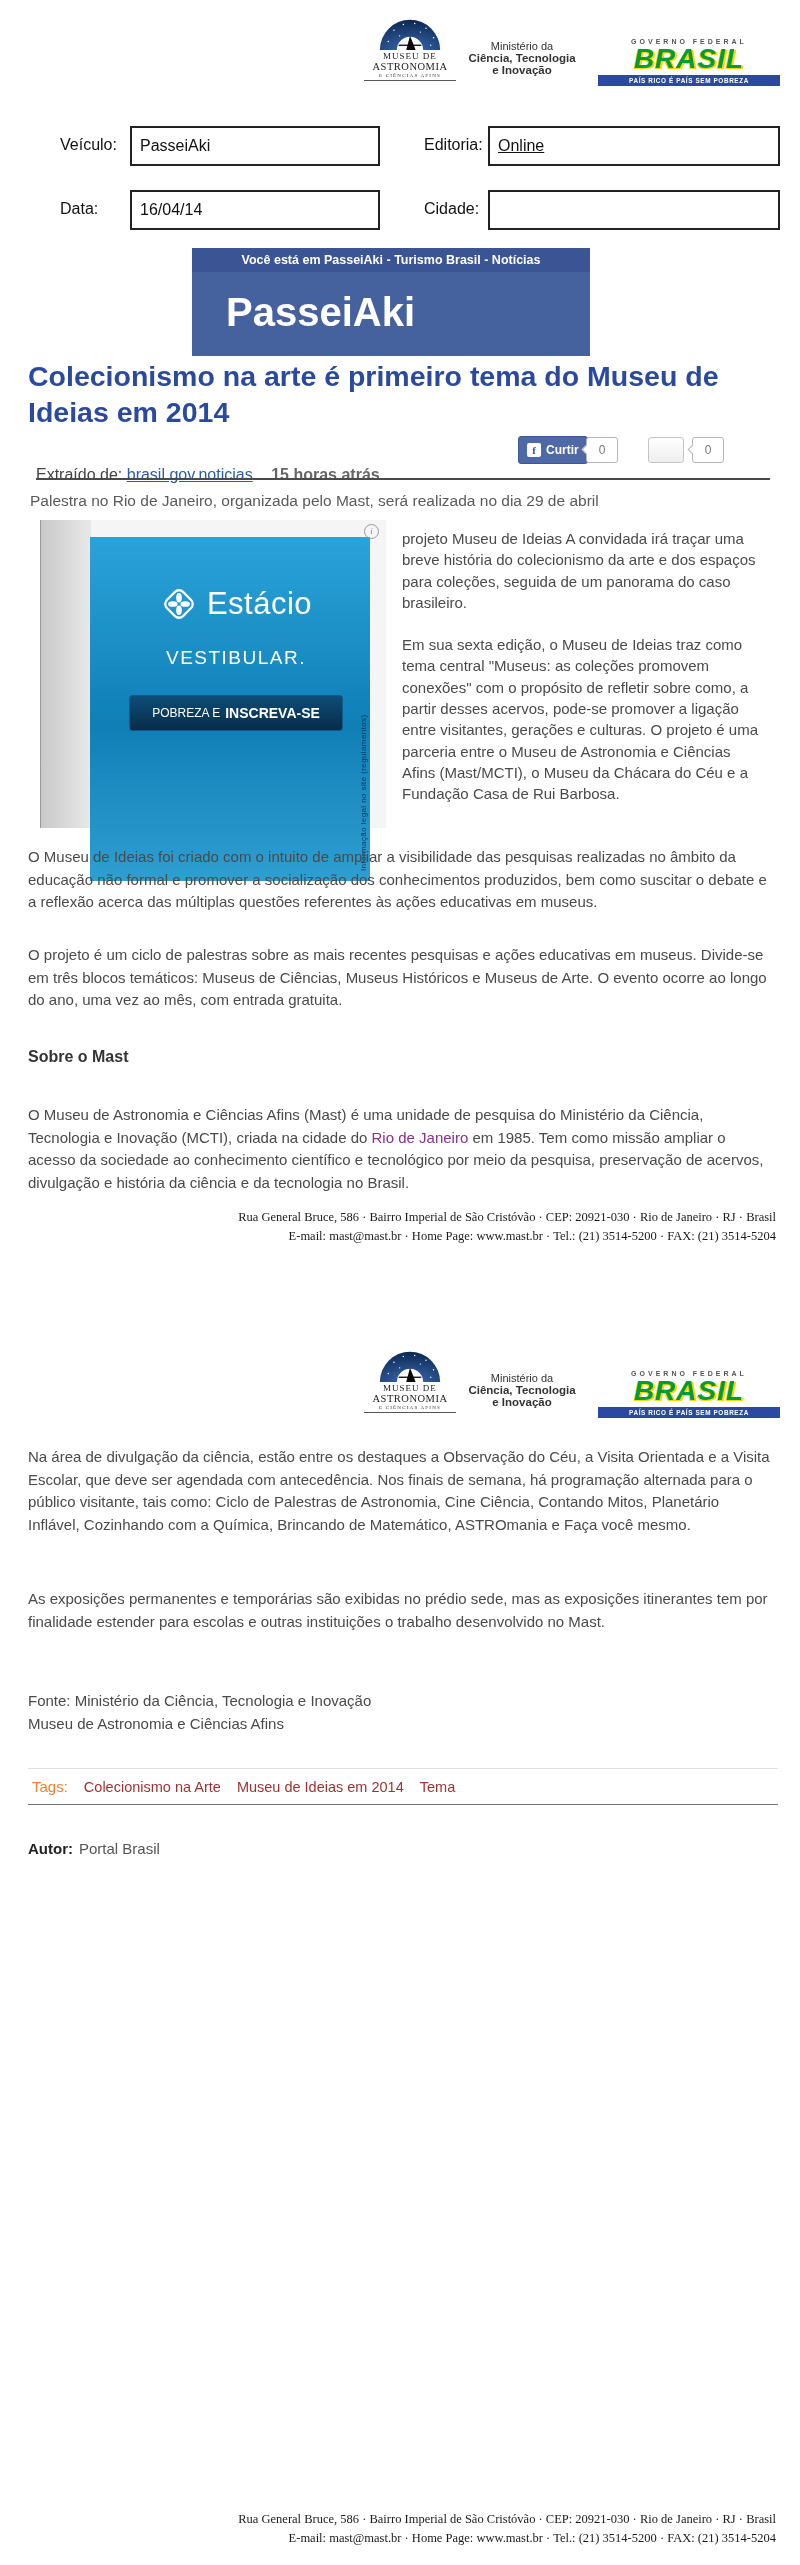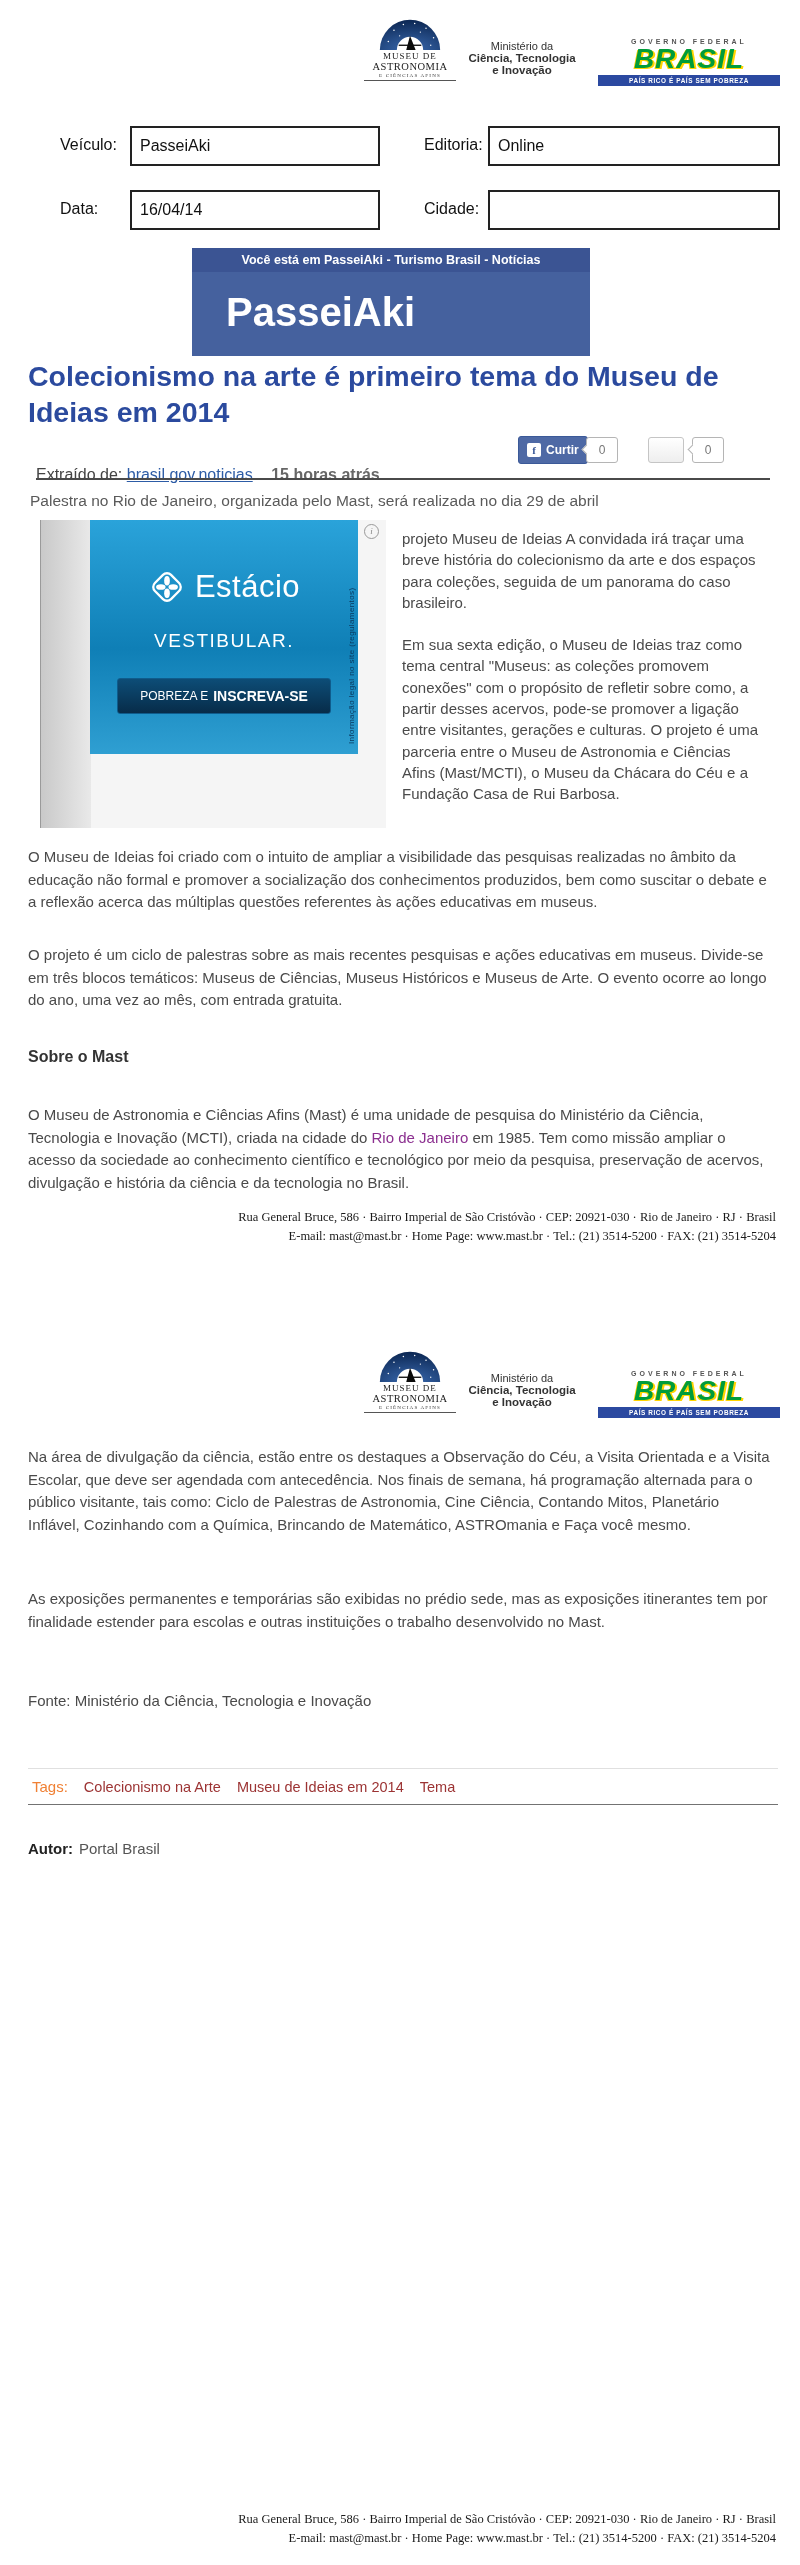--- a/index.html
+++ b/index.html
@@ -55,22 +55,22 @@
           border-left:1px solid #b5b5b5;border-bottom:1px solid #b5b5b5;transform:rotate(45deg);}
   .ghost-btn{position:absolute;left:648px;top:437px;width:34px;height:24px;border:1px solid #c5c5c5;
           border-radius:3px;background:linear-gradient(#fff,#eee);cursor:pointer;}
   .divider{position:absolute;left:36px;top:478px;width:734px;height:2px;background:#4a4a4a;}
   .subtitle{position:absolute;left:30px;top:492px;width:744px;font-size:15.5px;color:#5a5a5a;}
 
   
   .ad{position:absolute;left:40px;top:520px;width:346px;height:308px;background:#f5f5f5;}
   .ad-side{position:absolute;left:0;top:0;width:50px;height:308px;
            background:linear-gradient(90deg,#c9c9c9,#e9e9e9);border-left:1px solid #9a9a9a;}
-  .ad-blue{position:absolute;left:50px;top:0;width:268px;height:234px;cursor:pointer;
-           background:linear-gradient(180deg,#2aa3da 0%,#0f7fb6 55%,#2f9fd2 100%);}
+  .ad-blue{position:absolute;left:50px;top:17px;width:268px;height:344px;cursor:pointer;
+           background:linear-gradient(180deg,#2aa3da 0%,#0f7fb6 55%,#2f9fd2 100%);padding-left:12px;}
   .ad-legal{position:absolute;right:2px;top:10px;bottom:10px;writing-mode:vertical-rl;
             transform:rotate(180deg);font-size:8px;color:#0a3a60;letter-spacing:.4px;}
   .ad-info{position:absolute;left:324px;top:4px;width:13px;height:13px;border:1px solid #999;
            border-radius:50%;color:#888;font-size:9px;line-height:13px;text-align:center;
            font-family:"Liberation Serif",serif;font-style:italic;cursor:pointer;}
   .ad-brand{display:flex;justify-content:center;align-items:center;gap:9px;padding-top:48px;}
   .ad-brand .bname{color:#fff;font-size:31px;letter-spacing:.5px;font-weight:500;}
   .ad-headline{margin-top:24px;text-align:center;color:#fff;font-size:19px;letter-spacing:1.5px;font-weight:500;}
   .ad-cta{margin:26px auto 0 auto;width:212px;height:34px;border:1px solid #0f5c8c;border-radius:3px;
           background:linear-gradient(#0d4d77,#072c49);color:#fff;display:flex;align-items:center;
@@ -137,21 +137,21 @@
   <div class="brasil">
     <div class="fed">GOVERNO FEDERAL</div>
     <div class="nm">BRASIL</div>
     <div class="tag">PAÍS RICO É PAÍS SEM POBREZA</div>
   </div>
 </div>
 
 <span class="flabel" style="left:60px;top:136px;">Veículo:</span>
 <input class="fbox" style="left: 130px; top: 126px; width: 230px;" value="PasseiAki">
 <span class="flabel" style="left:424px;top:136px;">Editoria:</span>
-<input class="fbox" style="left: 488px; top: 126px; width: 272px;" value="Online">
+<input class="fbox" style="left: 488px; top: 126px; width: 272px; text-decoration: underline;" value="Online">
 <span class="flabel" style="left:60px;top:200px;">Data:</span>
 <input class="fbox" style="left: 130px; top: 190px; width: 230px;" value="16/04/14">
 <span class="flabel" style="left:424px;top:200px;">Cidade:</span>
 <input class="fbox" style="left: 488px; top: 190px; width: 272px;" value="">
 
 <div class="banner">
   <div class="strip">Você está em PasseiAki - Turismo Brasil - Notícias</div>
   <div class="bodyb">PasseiAki</div>
 </div>
 
@@ -253,20 +253,21 @@
     <div class="fed">GOVERNO FEDERAL</div>
     <div class="nm">BRASIL</div>
     <div class="tag">PAÍS RICO É PAÍS SEM POBREZA</div>
   </div>
 </div>
 
 <div class="para" style="top:1446px;">Na área de divulgação da ciência, estão entre os destaques a Observação do Céu, a Visita Orientada e a Visita Escolar, que deve ser agendada com antecedência. Nos finais de semana, há programação alternada para o público visitante, tais como: Ciclo de Palestras de Astronomia, Cine Ciência, Contando Mitos, Planetário Inflável, Cozinhando com a Química, Brincando de Matemático, ASTROmania e Faça você mesmo.</div>
 <div class="para" style="top:1588px;">As exposições permanentes e temporárias são exibidas no prédio sede, mas as exposições itinerantes tem por finalidade estender para escolas e outras instituições o trabalho desenvolvido no Mast.</div>
 <div class="para" style="top:1690px;">
   <div>Fonte: Ministério da Ciência, Tecnologia e Inovação</div>
+  <div>Museu de Astronomia e Ciências Afins</div>
 </div>
 
 <div class="tags">
   <span class="tlabel">Tags:</span>
   <a>Colecionismo na Arte</a>
   <a>Museu de Ideias em 2014</a>
   <a>Tema</a>
 </div>
 
 <div class="author"><b>Autor:</b><span>Portal Brasil</span></div>

